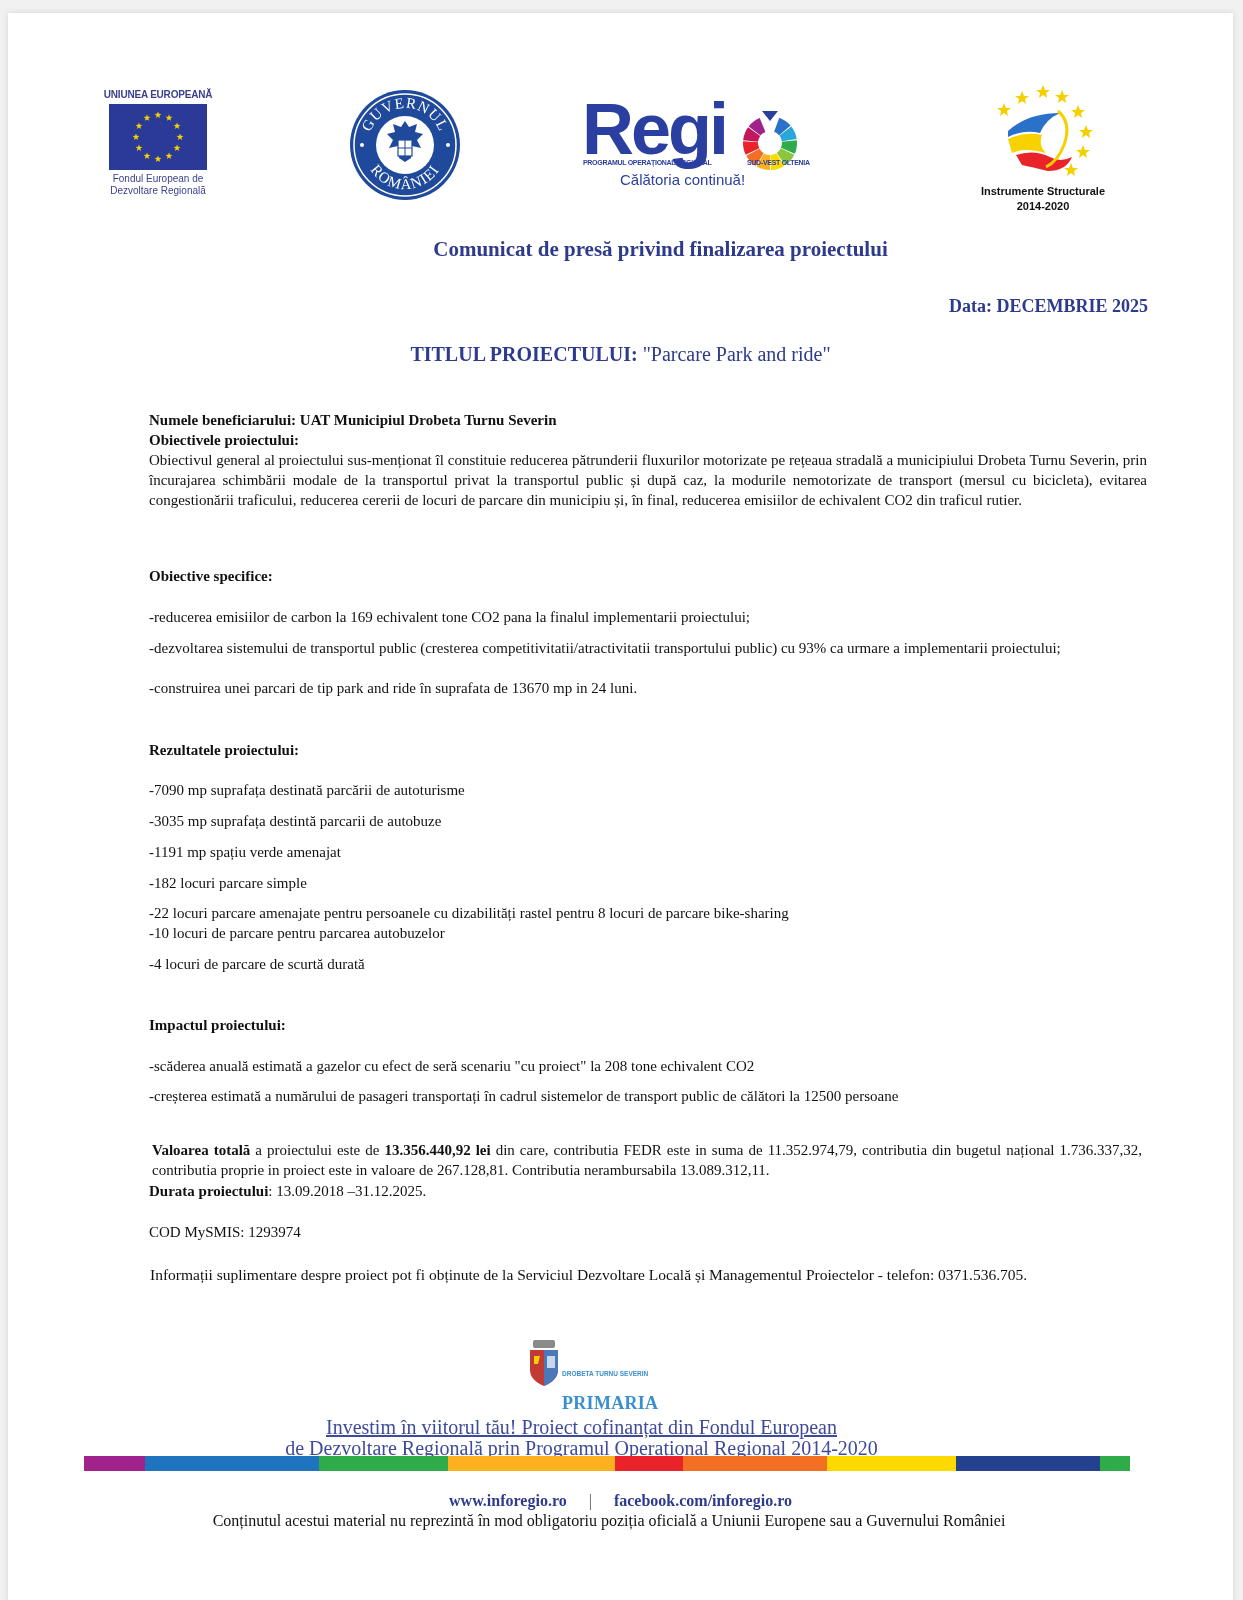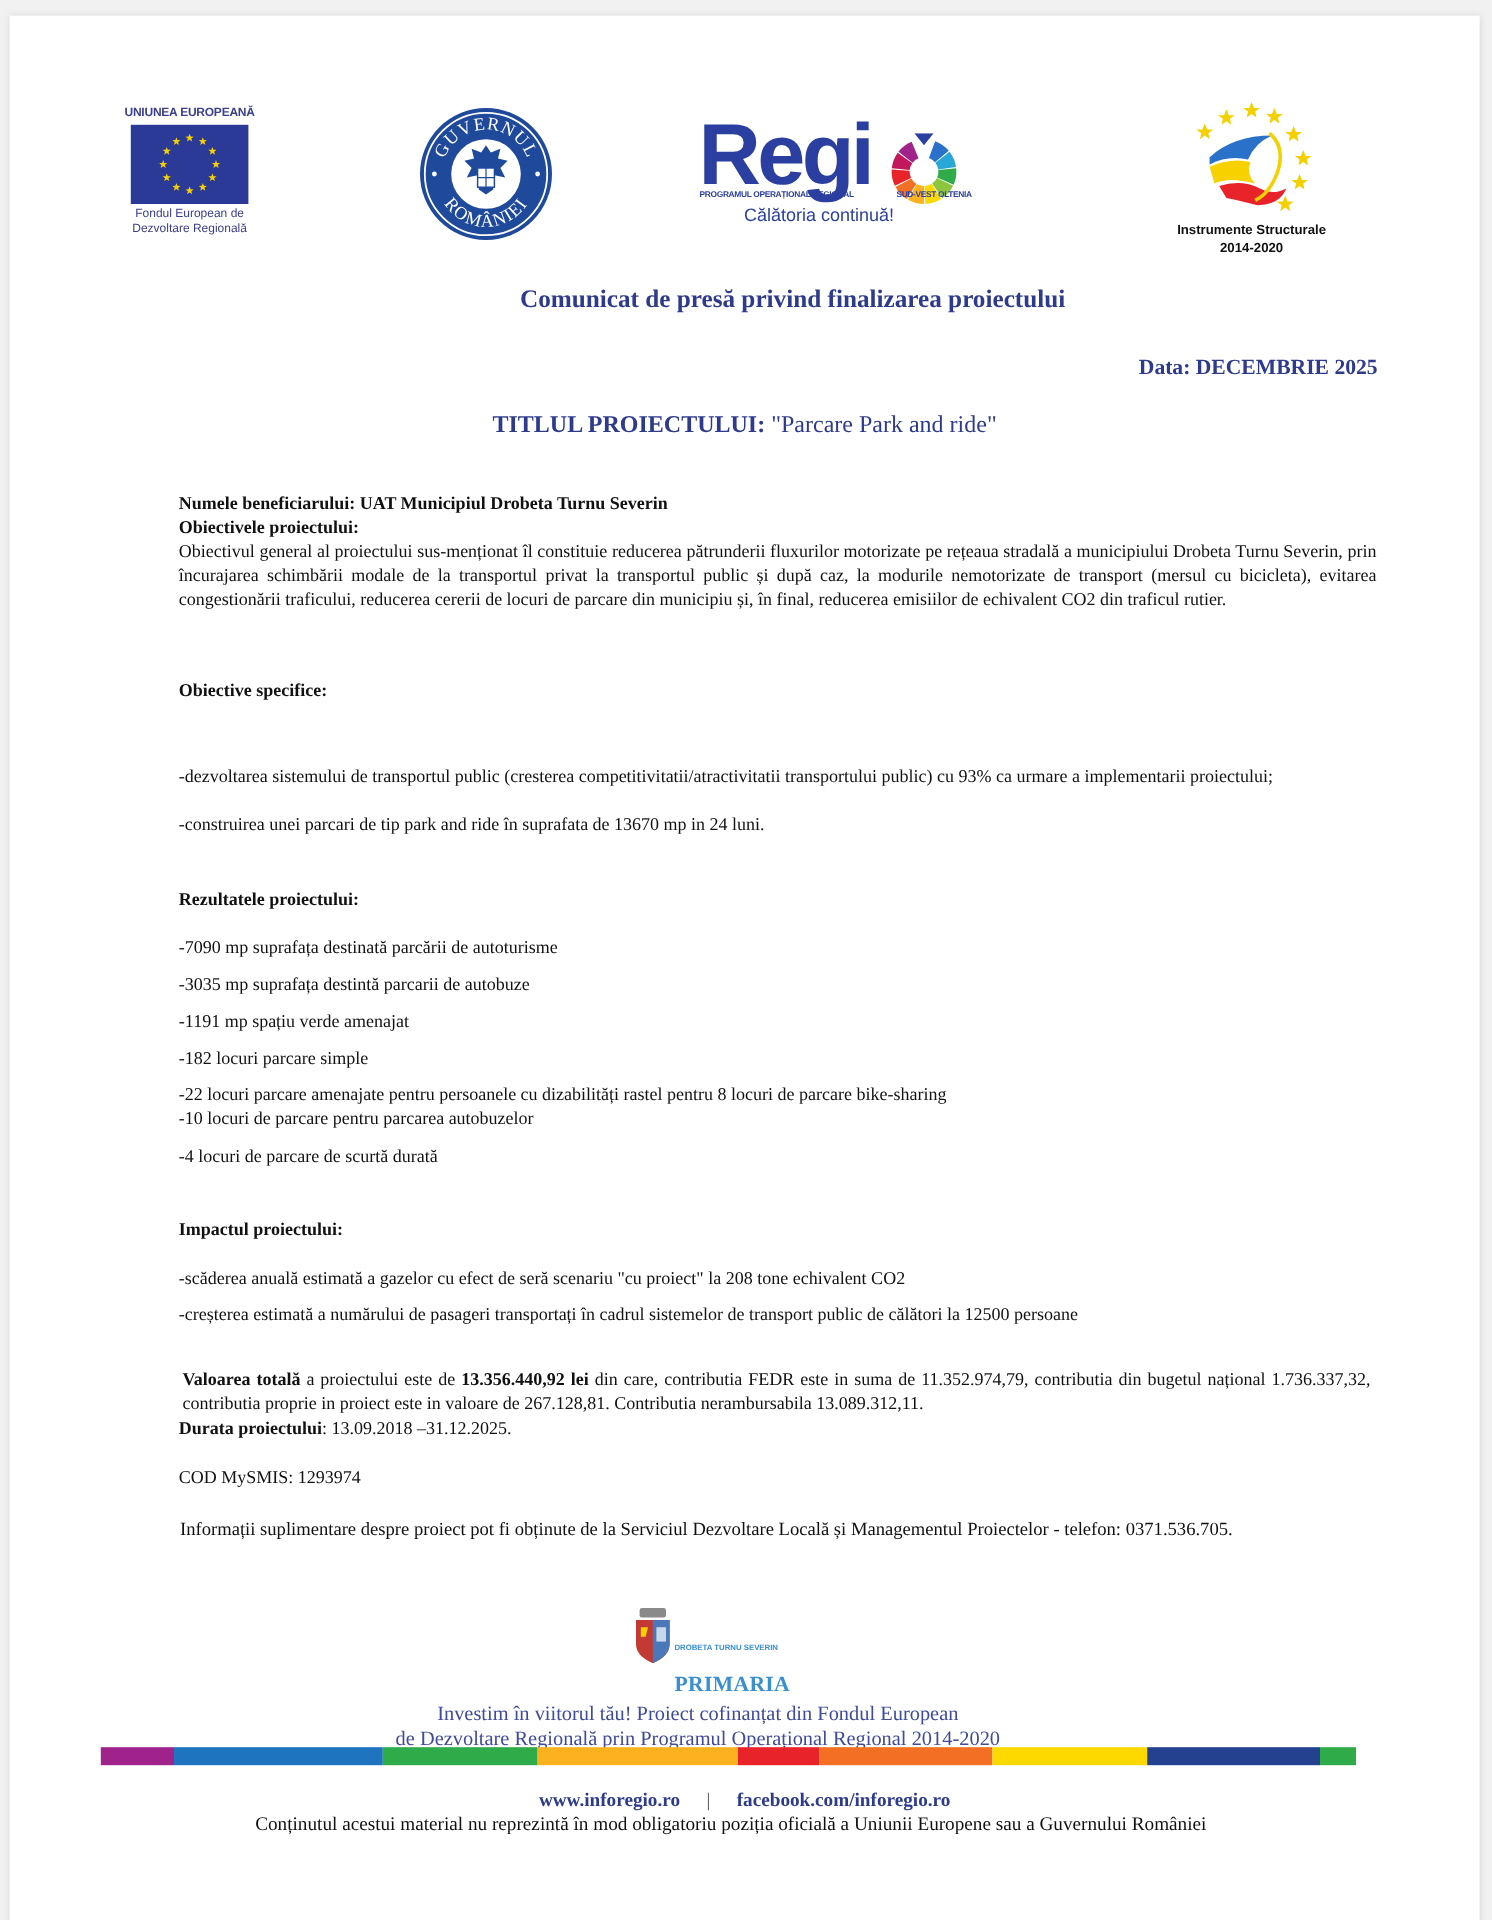--- a/index.html
+++ b/index.html
@@ -38,21 +38,21 @@
 
     
     .body-block { left: 141px; width: 998px; font-size: 15px; line-height: 20px; }
     .bold { font-weight: bold; }
     .justify { text-align: justify; }
 
     
     .primaria { left: 520px; top: 1325px; width: 170px; height: 50px; }
     .primaria-word { position: absolute; left: 34px; top: 11px; font-family: Liberation Serif, serif; font-weight: bold; font-size: 18px; color: #3a8fd0; letter-spacing: 0.3px; margin-top: 44px; }
     .primaria-sub { position: absolute; left: 34px; top: 32px; font-family: "Liberation Sans", sans-serif; font-weight: bold; font-size: 6.5px; color: #3a8fd0; }
-    .invest { left: 0; width: 1147px; top: 1404px; text-align: center; font-size: 17px; line-height: 21px; color: #3e4a9a; }
+    .invest { left: 0; width: 1147px; top: 1404px; text-align: center; font-size: 20px; line-height: 21px; color: #3e4a9a; text-decoration: underline; }
     .color-bar { left: 76px; top: 1443px; width: 1046px; height: 15px; display: flex; }
     .color-bar span { display: block; height: 100%; }
     .links { left: 0; width: 1225px; top: 1479px; text-align: center; font-size: 16px; font-weight: bold; color: #2e3a8c; }
     .links .sep { font-weight: normal; margin: 0 22px; color: #555; }
     .disclaimer { left: 0; width: 1202px; top: 1499px; text-align: center; font-size: 16px; color: #111; }
   </style>
 </head>
 <body>
 
 <div class="sheet">
@@ -157,20 +157,21 @@
 
   <div class="abs body-block" style="top: 397px;">
     <div class="bold">Numele beneficiarului: UAT Municipiul Drobeta Turnu Severin</div>
     <div class="bold">Obiectivele proiectului:</div>
     <div class="justify">Obiectivul general al proiectului sus-menționat îl constituie reducerea pătrunderii fluxurilor motorizate pe rețeaua stradală a municipiului Drobeta Turnu Severin, prin încurajarea schimbării modale de la transportul privat la transportul public și după caz, la modurile nemotorizate de transport (mersul cu bicicleta), evitarea congestionării traficului, reducerea cererii de locuri de parcare din municipiu și, în final, reducerea emisiilor de echivalent CO2 din traficul rutier.</div>
   </div>
 
   <div class="abs body-block" style="top: 553px;">
     <div class="bold">Obiective specifice:</div>
   </div>
+  <div class="abs body-block justify" style="top: 594px; width: 980px;">-reducerea emisiilor de carbon  la 169 echivalent tone CO2 pana la finalul implementarii proiectului;</div>
   <div class="abs body-block justify" style="top: 625px; width: 980px; text-align-last: left;">-dezvoltarea sistemului de transportul public (cresterea competitivitatii/atractivitatii transportului public) cu  93% ca urmare a implementarii proiectului;</div>
   <div class="abs body-block" style="top: 665px;">-construirea unei parcari de tip park and ride în suprafata  de 13670 mp  in 24 luni.</div>
 
   <div class="abs body-block bold" style="top: 727px;">Rezultatele proiectului:</div>
   <div class="abs body-block" style="top: 767px;">-7090 mp suprafața destinată parcării de autoturisme</div>
   <div class="abs body-block" style="top: 798px;">-3035 mp suprafața destintă parcarii de autobuze</div>
   <div class="abs body-block" style="top: 829px;">-1191 mp spațiu verde amenajat</div>
   <div class="abs body-block" style="top: 860px;">-182 locuri parcare simple</div>
   <div class="abs body-block" style="top: 890px;">-22 locuri parcare amenajate pentru persoanele cu dizabilități rastel pentru 8 locuri de parcare bike-sharing</div>
   <div class="abs body-block" style="top: 910px;">-10 locuri de parcare pentru parcarea autobuzelor</div>

